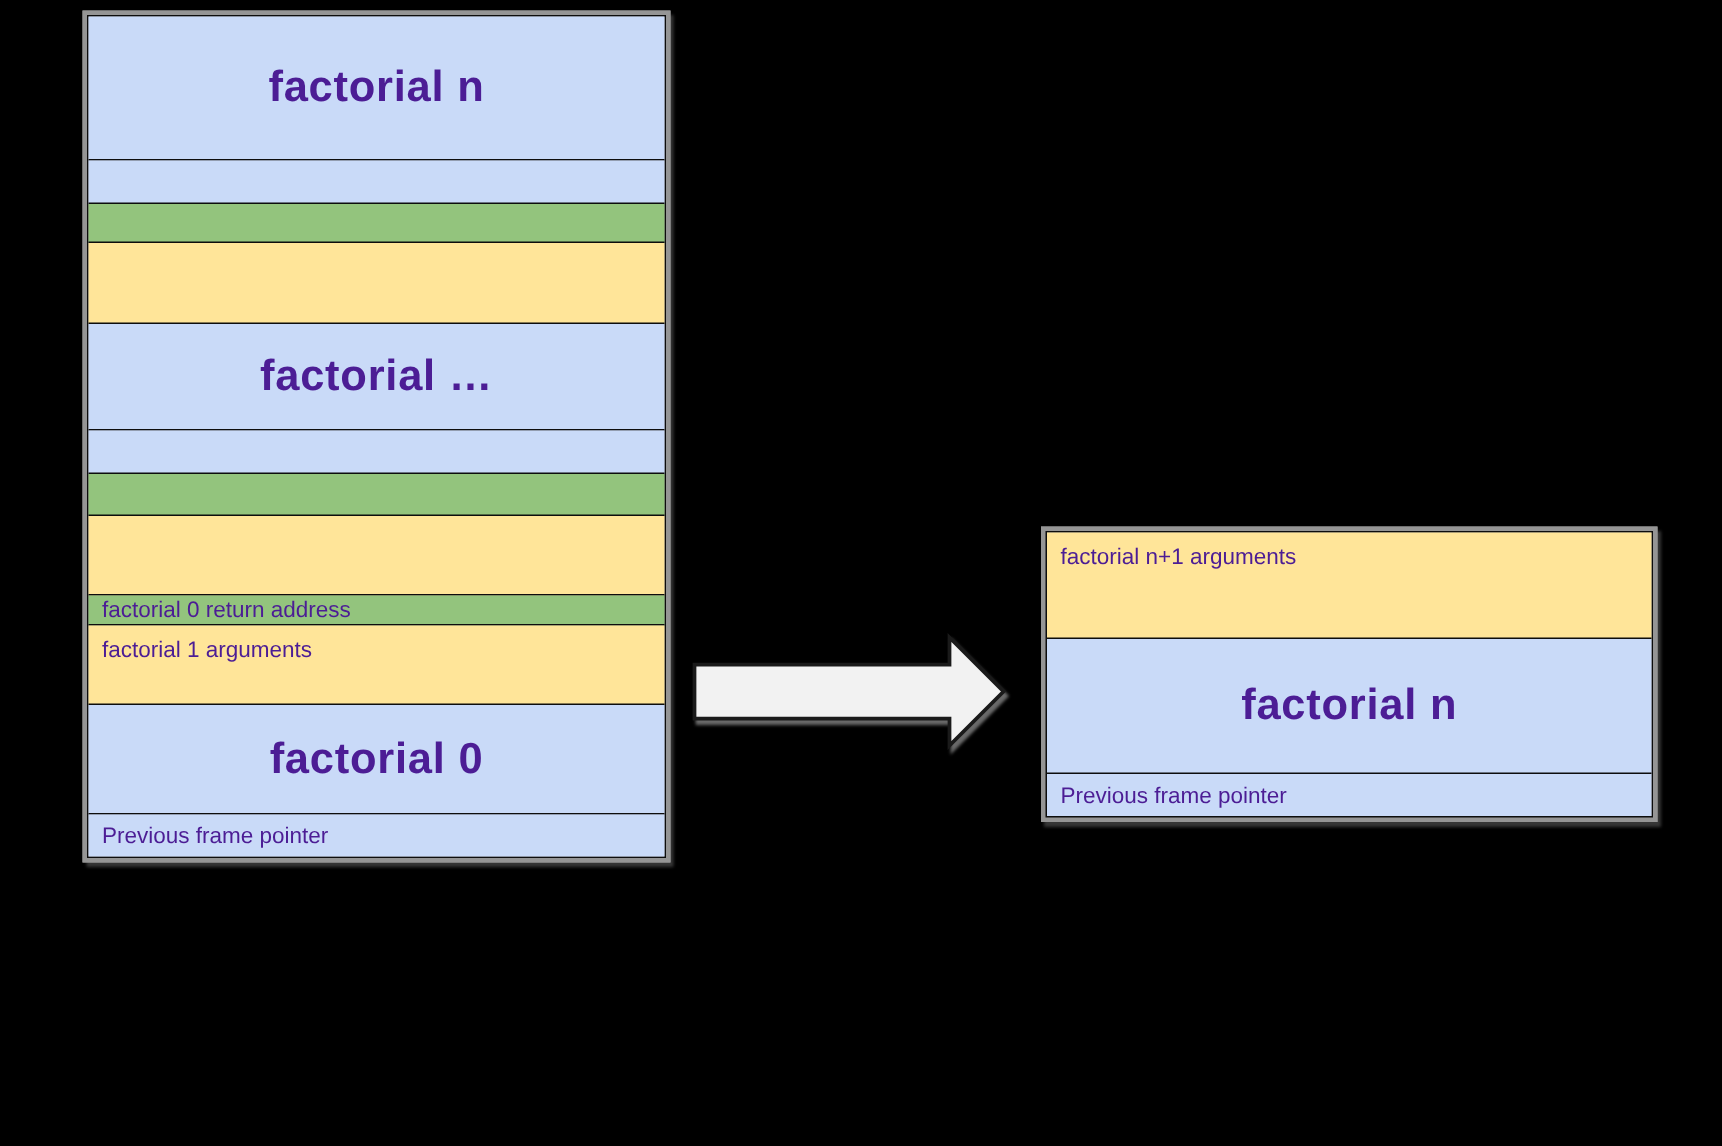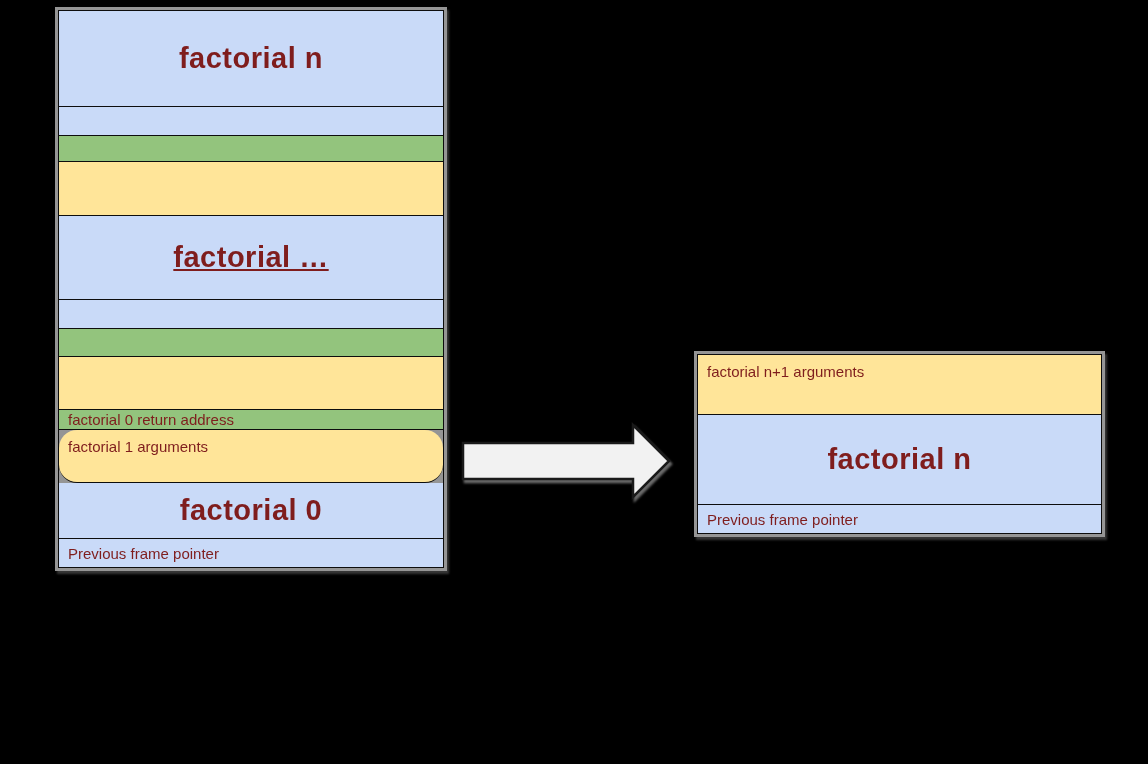--- a/index.html
+++ b/index.html
@@ -22,21 +22,21 @@
     border: 3px solid #959595;
     box-shadow: 2px 3px 2px rgba(60,60,60,0.9);
     background: #959595;
   }
   .stack-inner {
     border: 1px solid #0d0d0d;
   }
   .row {
     box-sizing: border-box;
     display: flex;
-    color: #7f1d1d;
+    color: #4c1d95;
     overflow: hidden;
   }
   .row:not(:last-child) {
     border-bottom: 1px solid #0d0d0d;
   }
   .frame-title {
     align-items: center;
     justify-content: center;
     font-weight: bold;
     font-size: 29px;
@@ -72,48 +72,48 @@
 <div class="canvas">
 
   <div class="stack" id="left-stack">
     <div class="stack-inner" id="left-stack-rows">
         <div class="row frame-title" style="height: 96px; background: rgb(201, 218, 248);">
           <span>factorial n</span>
         </div>
         <div class="row slot" style="height: 29px; background: rgb(201, 218, 248);"></div>
         <div class="row slot" style="height: 26px; background: rgb(147, 196, 125);"></div>
         <div class="row slot" style="height: 54px; background: rgb(255, 229, 153);"></div>
-        <div class="row frame-title" style="height: 84px; background: rgb(201, 218, 248); text-decoration: underline;">
+        <div class="row frame-title" style="height: 71px; background: rgb(201, 218, 248);">
           <span>factorial …</span>
         </div>
         <div class="row slot" style="height: 29px; background: rgb(201, 218, 248);"></div>
         <div class="row slot" style="height: 28px; background: rgb(147, 196, 125);"></div>
         <div class="row slot" style="height: 53px; background: rgb(255, 229, 153);"></div>
         <div class="row slot-label" style="height: 20px; background: rgb(147, 196, 125);">
           <span>factorial 0 return address</span>
         </div>
-        <div class="row slot-label-top" style="height: 53px; background: rgb(255, 229, 153); border-radius: 18px;">
+        <div class="row slot-label-top" style="height: 53px; background: rgb(255, 229, 153);">
           <span>factorial 1 arguments</span>
         </div>
-        <div class="row frame-title" style="height: 56px; background: rgb(201, 218, 248);">
+        <div class="row frame-title" style="height: 73px; background: rgb(201, 218, 248);">
           <span>factorial 0</span>
         </div>
         <div class="row slot-label" style="height: 28px; background: rgb(201, 218, 248);">
           <span>Previous frame pointer</span>
         </div>
       </div>
   </div>
 
   <svg class="arrow-svg" viewBox="0 0 212 82" xmlns="http://www.w3.org/2000/svg">
     <polygon id="arrow-shape" points="2,23 172,23 172,5 208,41 172,77 172,59 2,59" stroke-width="2.5" stroke-linejoin="miter" fill="#f2f2f2" stroke="#1a1a1a"></polygon>
   </svg>
 
   <div class="stack" id="right-stack">
     <div class="stack-inner" id="right-stack-rows">
-        <div class="row slot-label-top" style="height: 60px; background: rgb(255, 229, 153);">
+        <div class="row slot-label-top" style="height: 71px; background: rgb(255, 229, 153);">
           <span>factorial n+1 arguments</span>
         </div>
         <div class="row frame-title" style="height: 90px; background: rgb(201, 218, 248);">
           <span>factorial n</span>
         </div>
         <div class="row slot-label" style="height: 28px; background: rgb(201, 218, 248);">
           <span>Previous frame pointer</span>
         </div>
       </div>
   </div>

